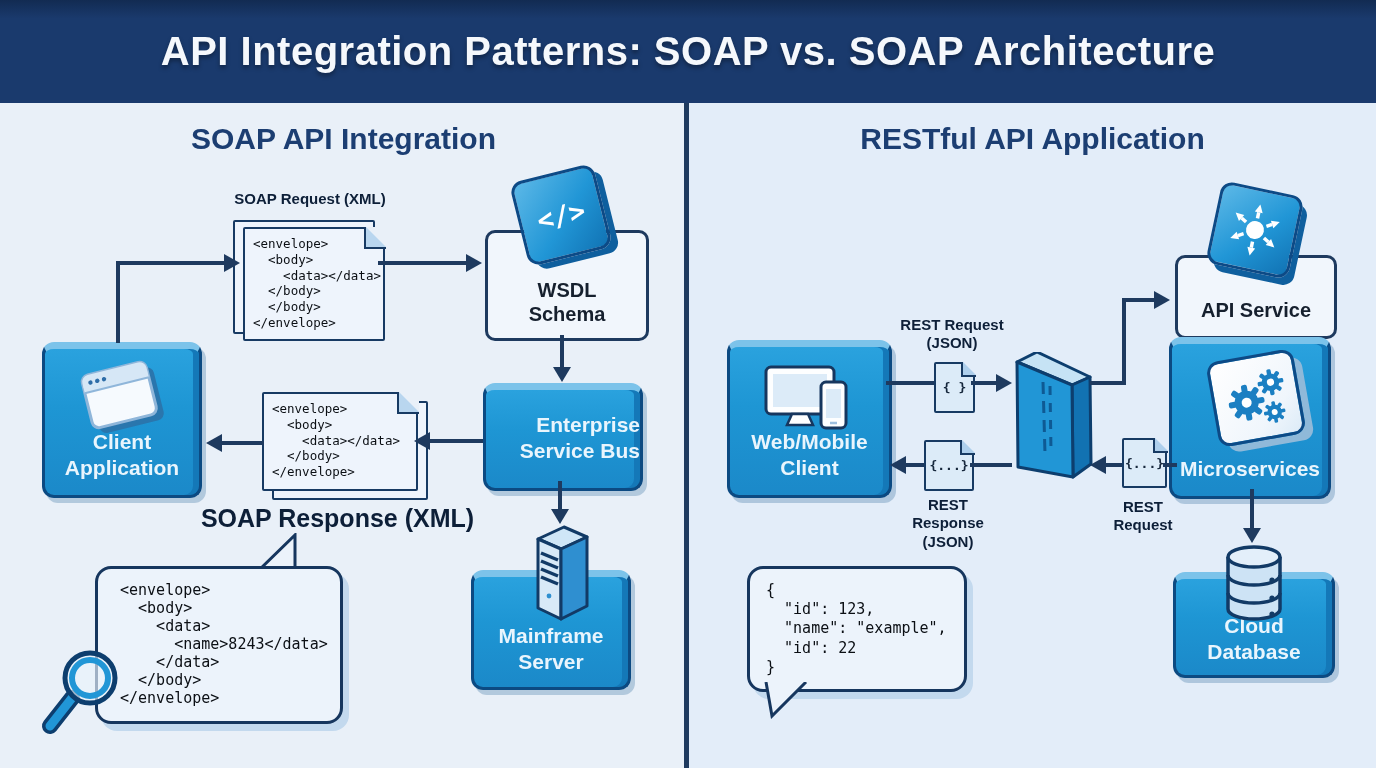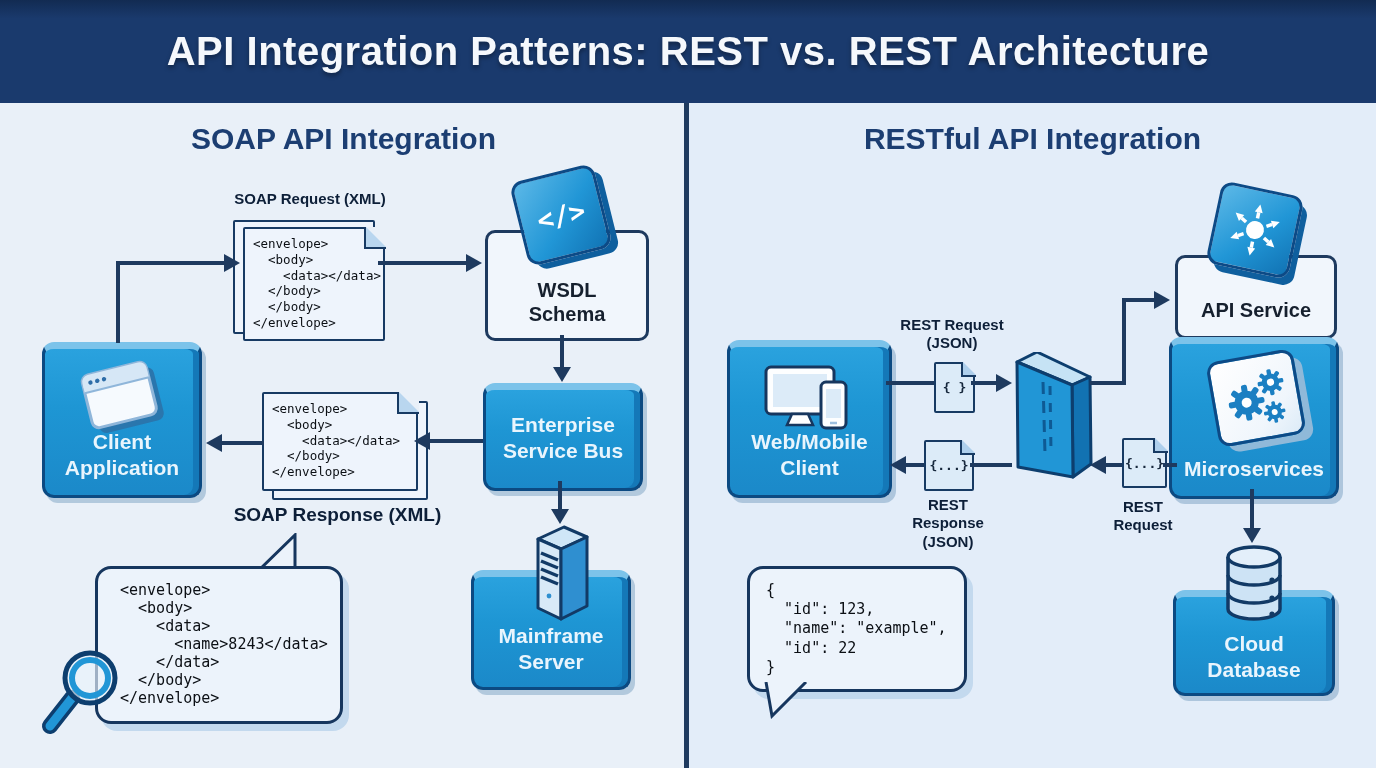--- a/index.html
+++ b/index.html
@@ -74,21 +74,21 @@
   .code-glyph{font-family:"DejaVu Sans Mono",monospace;font-size:27px;font-weight:bold;color:#fff;}
 
   .icon{position:absolute;}
 </style>
 </head>
 <body>
 
 <div id="stage">
 
   <div class="header">
-    <h1>API Integration Patterns: REST vs. REST Architecture</h1>
+    <h1>API Integration Patterns: SOAP vs. SOAP Architecture</h1>
   </div>
 
   <div class="panel left"></div>
   <div class="panel right"></div>
   <div class="divider"></div>
 
   <div class="sec-title" style="left:60px;top:122px;width:567px;">SOAP API Integration</div>
 
   <div class="lbl" style="left:180px;top:190px;width:260px;">SOAP Request (XML)</div>
 
@@ -130,24 +130,24 @@
 
   <div class="doc" style="left:272px;top:401px;width:152px;height:95px;"></div>
   <div class="doc" style="left:262px;top:392px;width:152px;height:95px;">
     <div class="fold"></div>
     <pre>&lt;envelope&gt;
   &lt;body&gt;
     &lt;data&gt;&lt;/data&gt;
   &lt;/body&gt;
 &lt;/envelope&gt;</pre>
   </div>
-  <div class="lbl" style="left:190px;top:503px;width:295px;font-size:19px;">SOAP Response (XML)</div>
+  <div class="lbl" style="left:190px;top:503px;width:295px;font-size:25px;">SOAP Response (XML)</div>
 
   <div class="node-blue" style="left:483px;top:383px;width:154px;height:98px;">
-    <div class="nlabel" style="top:22px;">Enterprise
+    <div class="nlabel" style="top:22px;text-align:right;">Enterprise
 Service Bus</div>
   </div>
 
   <div class="node-blue" style="left:471px;top:570px;width:154px;height:110px;">
     <div class="nlabel" style="bottom:12px;">Mainframe
 Server</div>
   </div>
   <div class="icon" style="left:530px;top:522px;">
     <svg width="64" height="102" viewBox="0 0 64 102">
       <polygon points="8,17 34,5 57,15 31,27" fill="#cfe6f7" stroke="#123a66" stroke-width="3" stroke-linejoin="round"></polygon>
@@ -192,21 +192,21 @@
   <div class="arr r" style="left:466px;top:254px;"></div>
   <div class="line" style="left:560px;top:335px;width:4px;height:34px;"></div>
   <div class="arr d" style="left:553px;top:367px;"></div>
   <div class="line" style="left:430px;top:439px;width:53px;height:4px;"></div>
   <div class="arr l" style="left:414px;top:432px;"></div>
   <div class="line" style="left:222px;top:441px;width:42px;height:4px;"></div>
   <div class="arr l" style="left:206px;top:434px;"></div>
   <div class="line" style="left:558px;top:481px;width:4px;height:30px;"></div>
   <div class="arr d" style="left:551px;top:509px;"></div>
 
-  <div class="sec-title" style="left:749px;top:122px;width:567px;">RESTful API Integration</div>
+  <div class="sec-title" style="left:749px;top:122px;width:567px;">RESTful API Application</div>
 
   <div class="lbl" style="left:868px;top:316px;width:168px;">REST Request
 (JSON)</div>
 
   <div class="node-blue" style="left:727px;top:340px;width:159px;height:148px;">
     <div class="nlabel" style="bottom:14px;">Web/Mobile
 Client</div>
     <div class="icon" style="left:34px;top:18px;">
       <svg width="92" height="66" viewBox="0 0 92 66">
         <rect x="2" y="2" width="68" height="47" rx="5" fill="#fdfeff" stroke="#16365e" stroke-width="3"></rect>
@@ -270,21 +270,21 @@
             <path d="M27 13 L31 5 L35 13 Z" stroke="none"></path>
           </g>
         <g transform="rotate(300 31 31)">
             <line x1="31" y1="19" x2="31" y2="13" stroke-width="3.5"></line>
             <path d="M27 13 L31 5 L35 13 Z" stroke="none"></path>
           </g>
       </g>
     </svg>
   </div>
 
-  <div class="node-blue" style="left:1169px;top:337px;width:156px;height:152px;padding-left:8px;">
+  <div class="node-blue" style="left:1169px;top:337px;width:156px;height:152px;">
     <div class="nlabel" style="bottom:14px;">Microservices</div>
   </div>
   <div class="tile white" style="left:1212px;top:355px;width:82px;height:80px;transform:rotate(-10deg);">
     <svg width="72" height="70" viewBox="0 0 72 70">
       <g transform="translate(26,38)">
         <g fill="#1b7fc2">
           <rect x="-3" y="-18" width="6" height="8" rx="2"></rect>
             <rect x="-3" y="10" width="6" height="8" rx="2"></rect>
           <rect x="-18" y="-3" width="8" height="6" rx="2"></rect>
             <rect x="10" y="-3" width="8" height="6" rx="2"></rect>
@@ -327,21 +327,21 @@
     </svg>
   </div>
 
   <div class="jdoc" style="left:1122px;top:438px;width:41px;height:46px;">
     <div class="fold"></div>
     <span>{...}</span>
   </div>
   <div class="lbl" style="left:1084px;top:498px;width:118px;">REST
 Request</div>
 
-  <div class="node-blue" style="left:1173px;top:590px;width:156px;height:96px;">
+  <div class="node-blue" style="left:1173px;top:572px;width:156px;height:96px;">
     <div class="nlabel" style="bottom:10px;">Cloud
 Database</div>
   </div>
   <div class="icon" style="left:1223px;top:544px;">
     <svg width="62" height="80" viewBox="0 0 62 80">
       <path d="M5 13 v52 a26 10 0 0 0 52 0 v-52" fill="#cde3f5" stroke="#123a66" stroke-width="3.5"></path>
       <path d="M5 31 a26 10 0 0 0 52 0" fill="none" stroke="#123a66" stroke-width="3.5"></path>
       <path d="M5 49 a26 10 0 0 0 52 0" fill="none" stroke="#123a66" stroke-width="3.5"></path>
       <ellipse cx="31" cy="13" rx="26" ry="10" fill="#e3effa" stroke="#123a66" stroke-width="3.5"></ellipse>
       <circle cx="49" cy="36" r="2.6" fill="#123a66"></circle>

